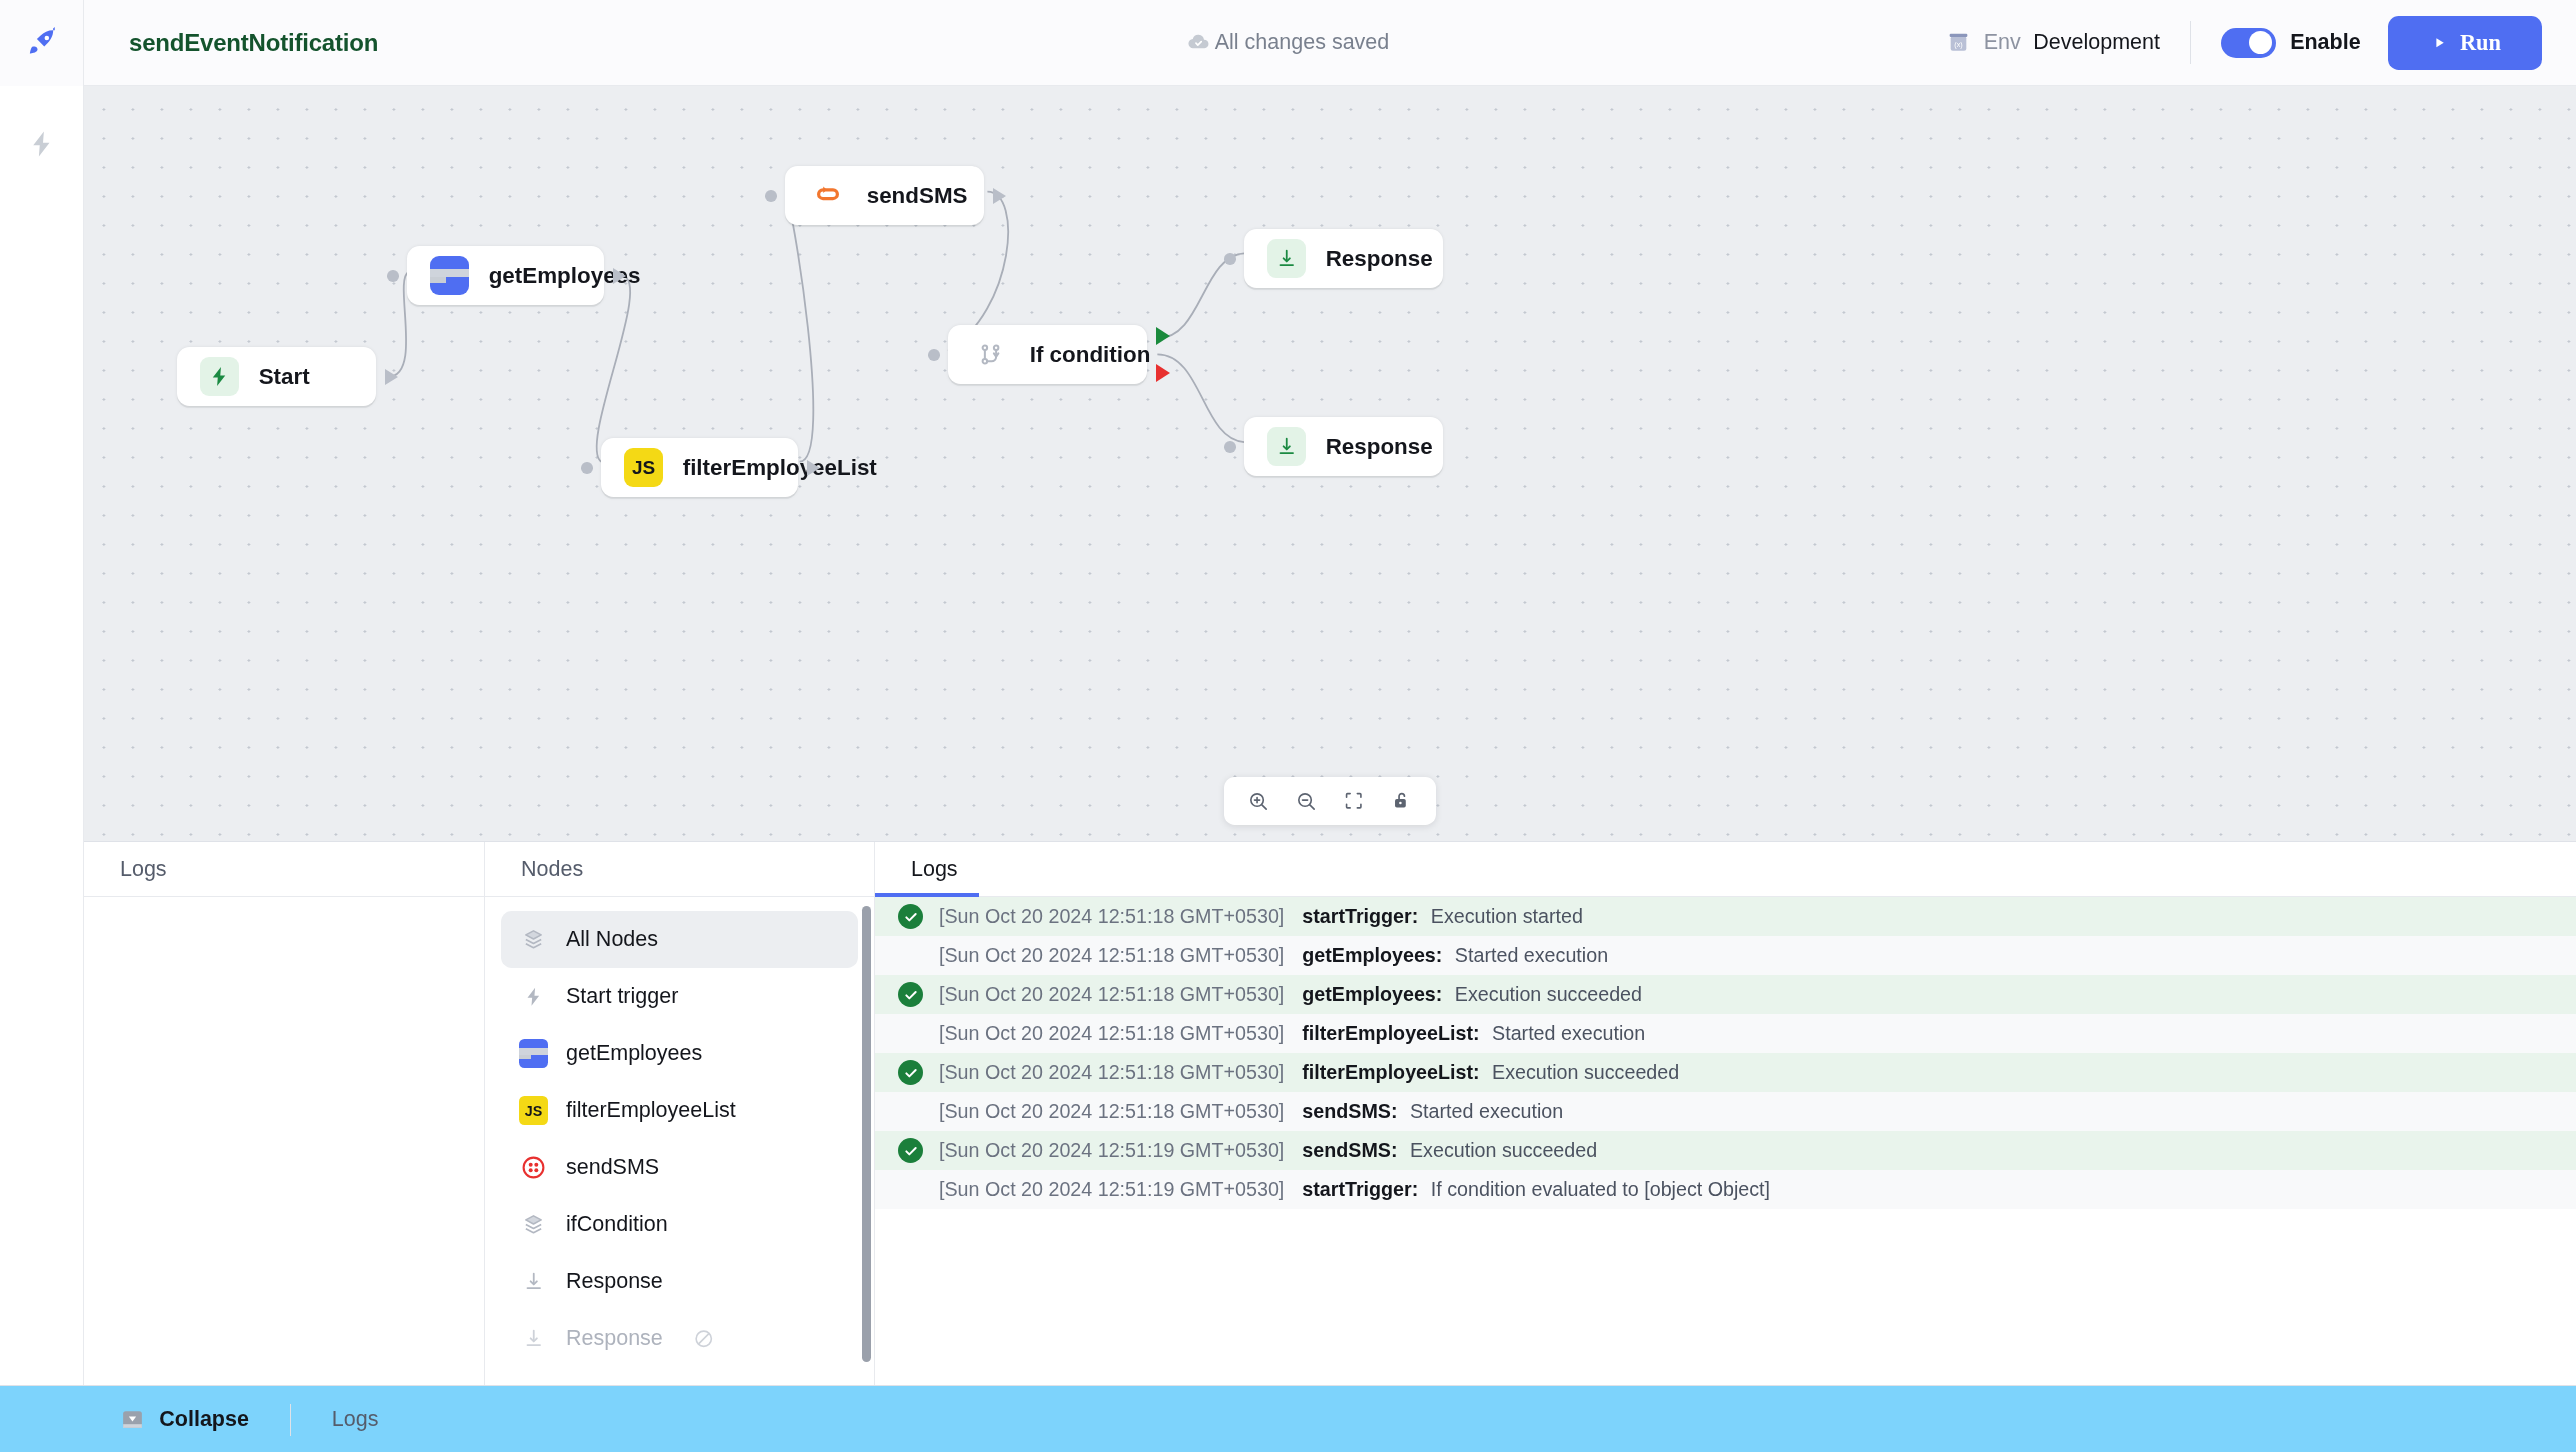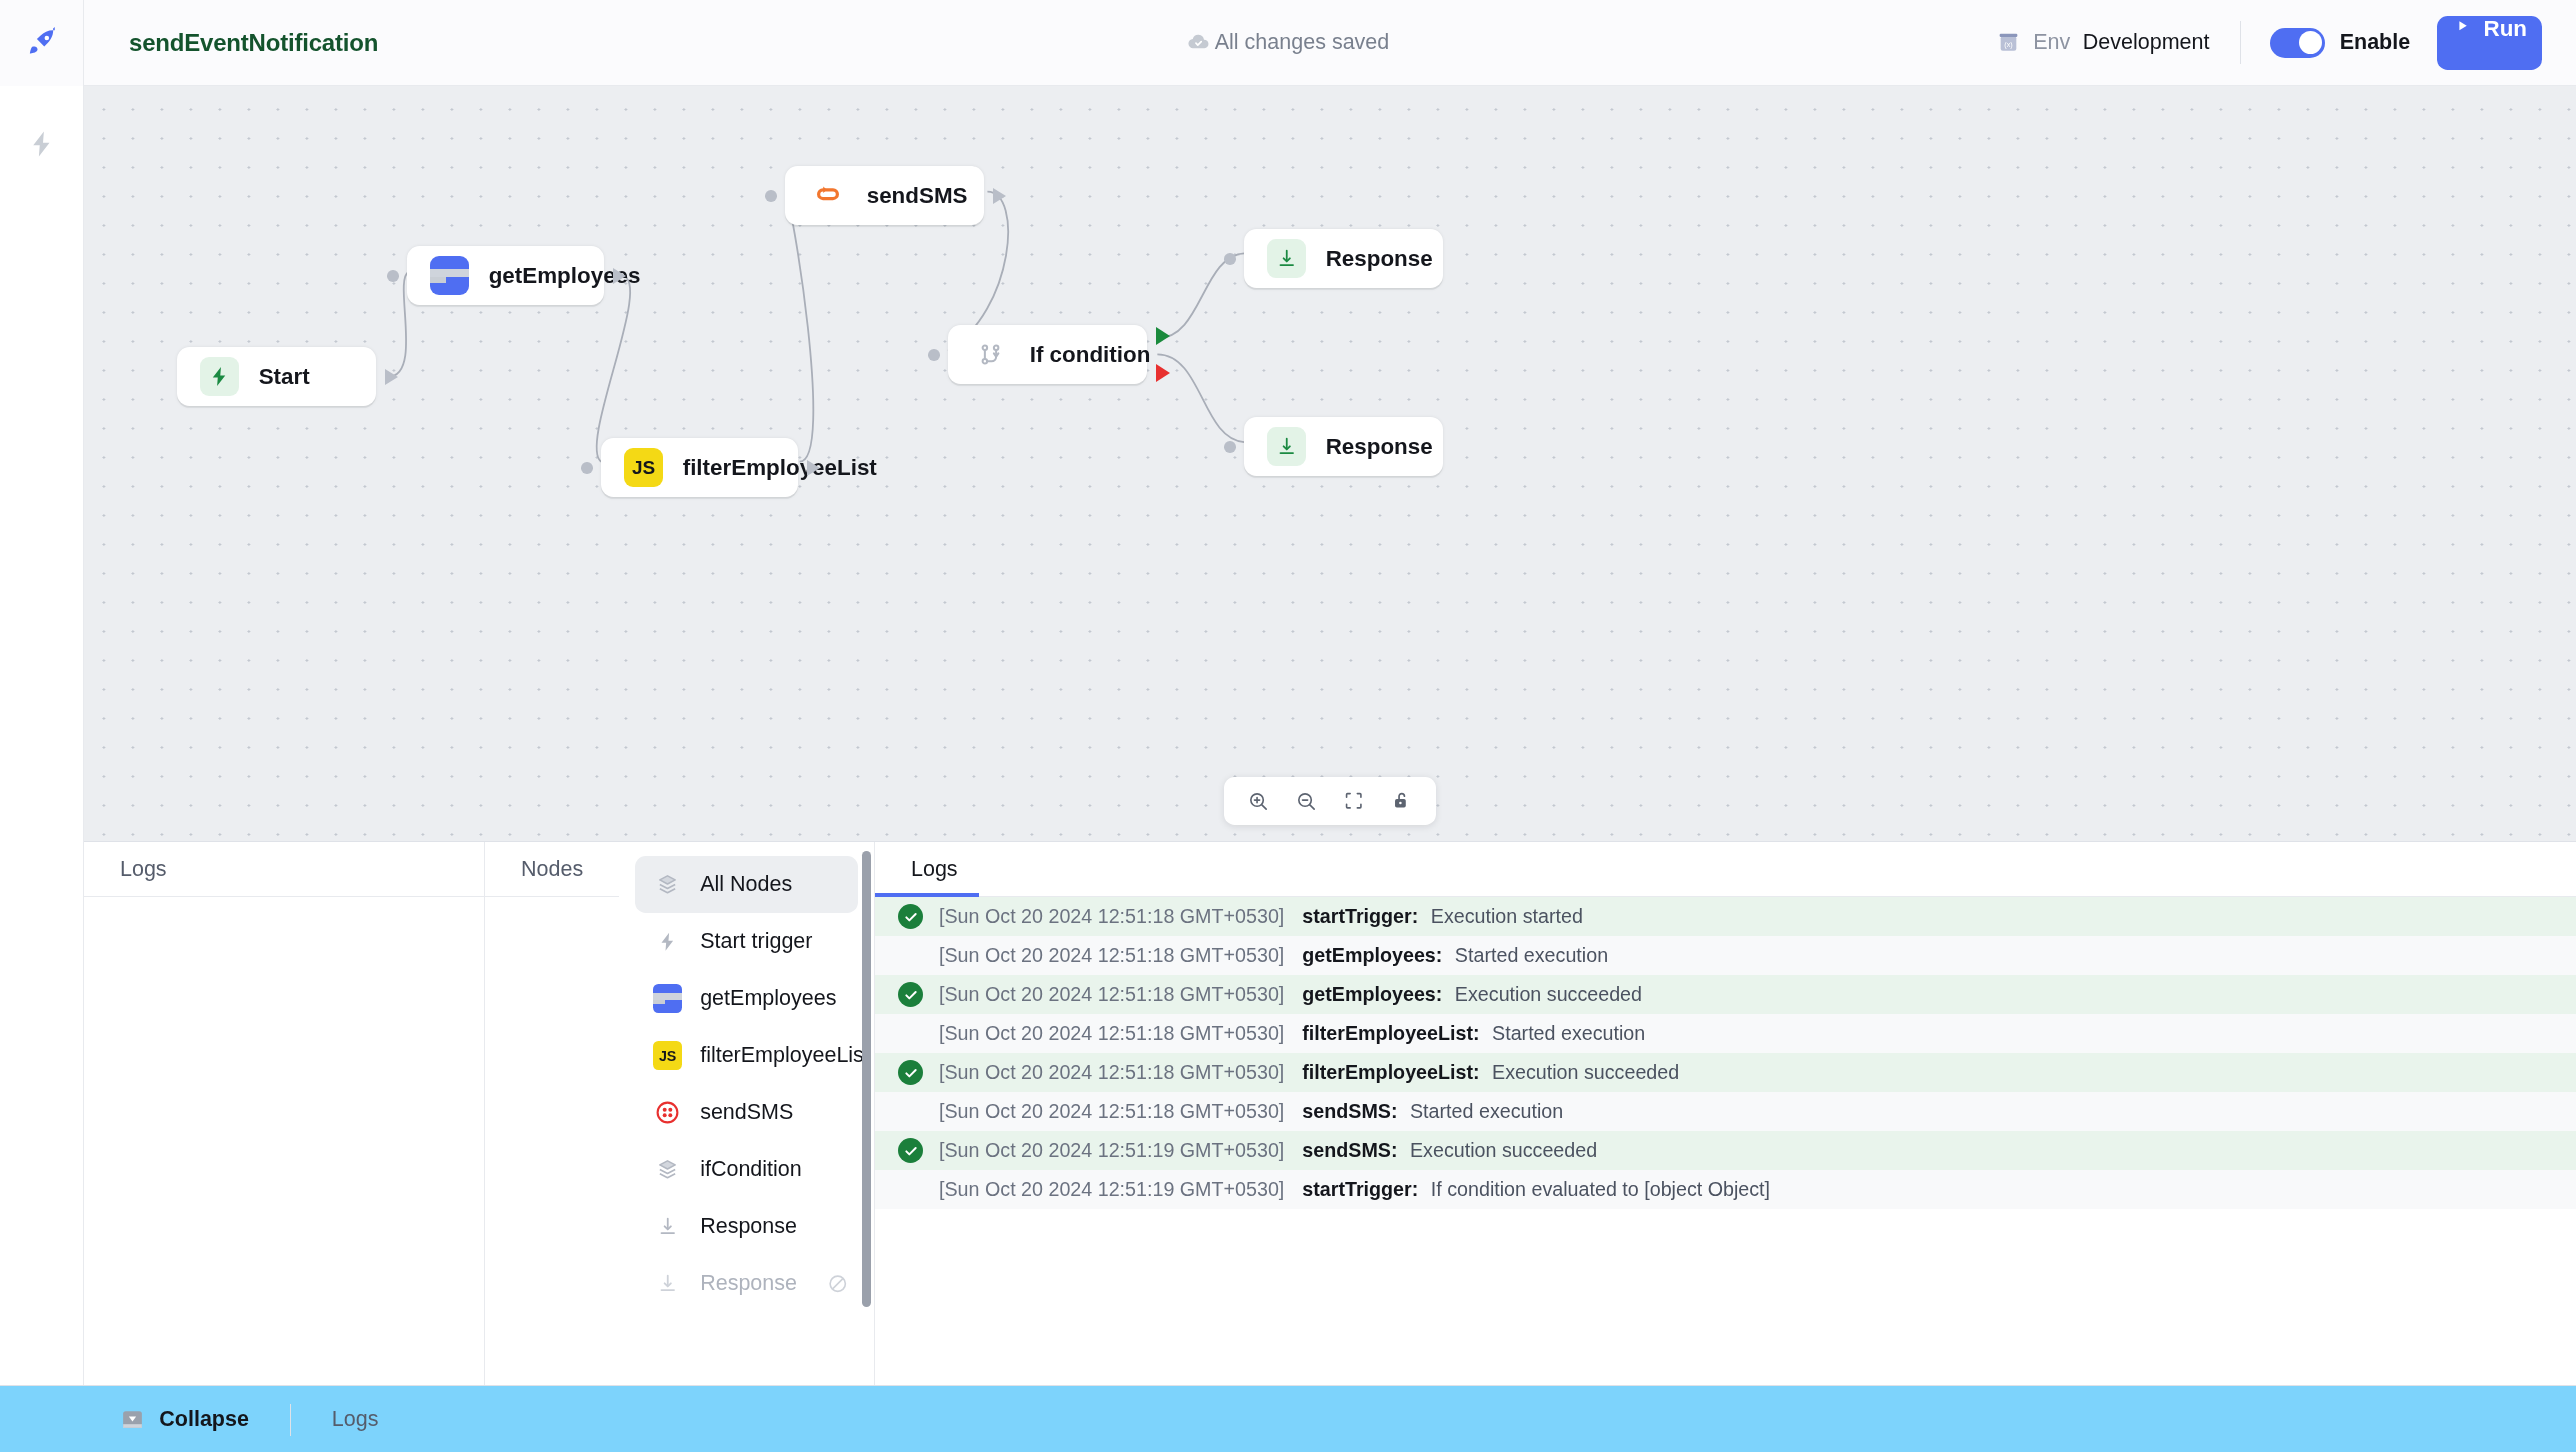--- a/index.html
+++ b/index.html
@@ -39,24 +39,24 @@
   .enable-block { display: flex; align-items: center; gap: 14.3px; padding: 0 27px 0 30px; }
   .toggle {
     width: 55px; height: 30px; border-radius: 15px; background: #4f6ef2; position: relative;
   }
   .toggle::after {
     content: ""; position: absolute; top: 3.6px; right: 3.6px;
     width: 23px; height: 23px; border-radius: 50%; background: #fff;
   }
   .enable-text { font-size: 21.5px; color: #14161c; font-weight: 700; }
   .run-btn {
-    display: flex; align-items: flex-start; gap: 11.6px;
+    display: flex; align-items: center; gap: 11.6px;
     background: #4f6ef2; color: #fff; border: none; border-radius: 10.7px;
-    height: 54px; padding: 0 15px; font-size: 22.4px; font-weight: 700;
-    font-family: Liberation Sans, sans-serif; cursor: pointer;
+    height: 54px; padding: 0 41px; font-size: 22.4px; font-weight: 700;
+    font-family: Liberation Serif, serif; cursor: pointer;
   }
 
   
   .body-row { flex: 1 1 auto; display: flex; min-height: 0; }
   .leftrail {
     width: 84px; flex: 0 0 84px; background: #ffffff;
     border-right: 0.9px solid #e8eaee; padding-top: 38px;
     display: flex; flex-direction: column; align-items: center; gap: 25px;
   }
   .rail-icon { width: 39px; height: 39px; display: flex; align-items: center; justify-content: center; }
@@ -102,21 +102,21 @@
   .canvas-toolbar {
     position: absolute; left: 50%; transform: translateX(-50%); bottom: 16px;
     background: #fff; border-radius: 10.7px; height: 48px; display: flex; align-items: center;
     gap: 16px; padding: 0 18px; box-shadow: 0 1.8px 7.2px rgba(20,22,28,.10);
   }
   .tool-btn { width: 32px; height: 32px; display: flex; align-items: center; justify-content: center; cursor: pointer; }
 
   
   .bottom { flex: 1 1 auto; display: flex; min-height: 0; border-top: 0.9px solid #dfe2e8; background: #fff; }
   .panel-logs-list { width: 401px; flex: 0 0 401px; border-right: 0.9px solid #e8eaee; display: flex; flex-direction: column; }
-  .panel-nodes { width: 390px; flex: 0 0 390px; border-right: 0.9px solid #e8eaee; display: flex; flex-direction: row; position: relative; }
+  .panel-nodes { width: 390px; flex: 0 0 390px; border-right: 0.9px solid #e8eaee; display: flex; flex-direction: column; position: relative; }
   .panel-detail { flex: 1 1 auto; display: flex; flex-direction: column; min-width: 0; }
 
   .panel-head {
     height: 55px; flex: 0 0 55px; display: flex; align-items: center;
     padding: 0 36px; border-bottom: 0.9px solid #e8eaee;
     font-size: 21.5px; color: #555c6b; font-weight: 400;
   }
   .panel-head.tabs { padding: 0; align-items: stretch; }
   .tab {
     display: flex; align-items: center; padding: 0 0 0 36px; padding-right: 21.5px;

